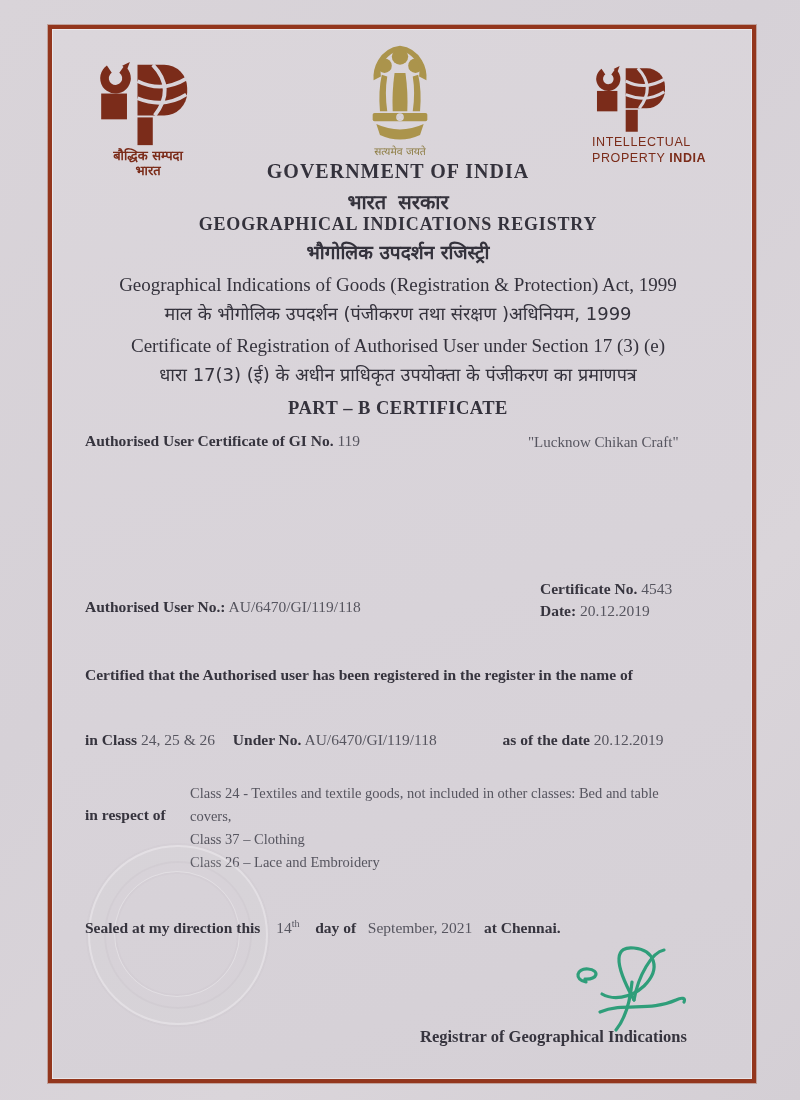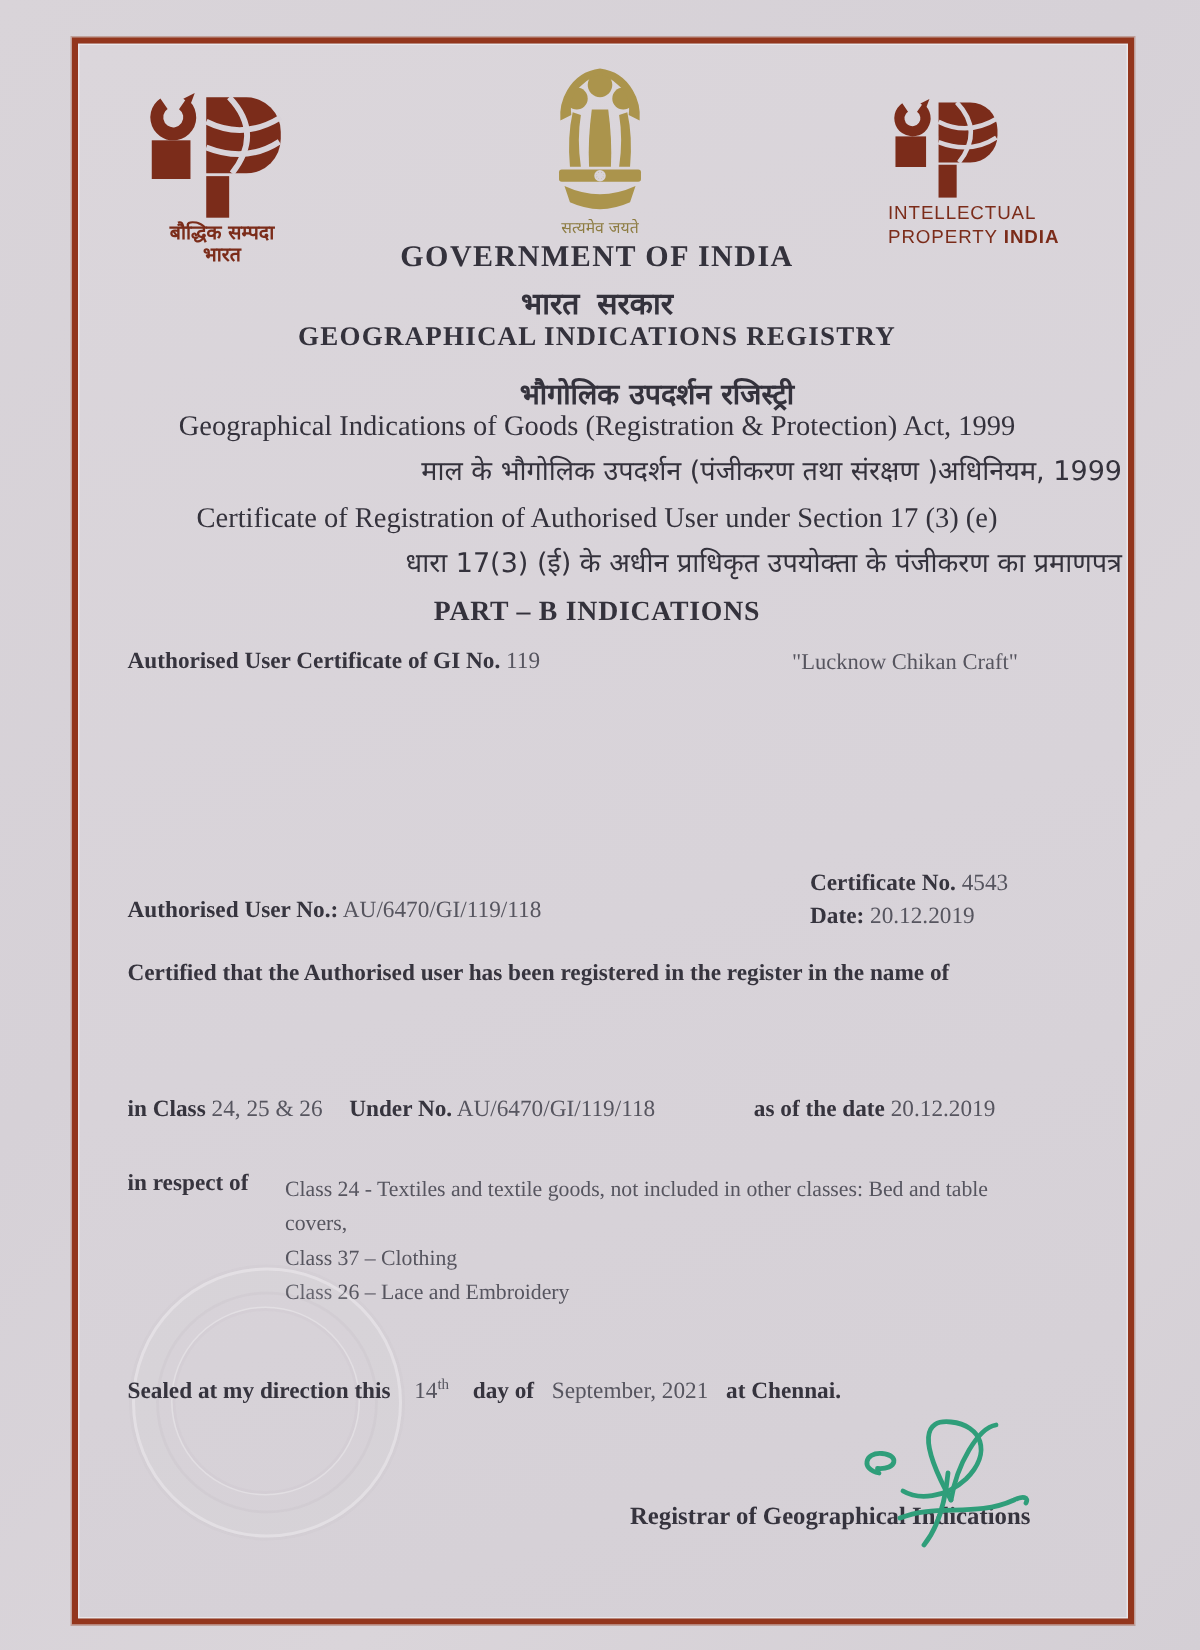--- a/index.html
+++ b/index.html
@@ -15,39 +15,39 @@
     background:linear-gradient(135deg,#d9d4d9 0%,#d6d1d7 40%,#dad5da 70%,#d4cfd5 100%);
   }
   .frame{
     position:absolute;left:48px;top:25px;width:700px;height:1050px;
     border:4px solid #93361d;
     box-shadow:inset 0 0 0 1px rgba(255,255,255,.45), 0 0 0 1px rgba(150,70,40,.35);
     background:linear-gradient(160deg,#dbd6db 0%,#d8d3d9 55%,#d5d0d6 100%);
   }
   .abs{position:absolute;}
   .center{left:48px;width:700px;text-align:center;}
-  .serif-bold{font-weight:bold;}
+  .serif-bold{font-weight:bold;margin-top:26px;}
   .ink{color:#34323c;}
   .val{color:#56555f;}
   .hindi{font-family:"DejaVu Sans","Liberation Sans",sans-serif;}
   .logo-caption{
     font-family:"DejaVu Sans",sans-serif;
     font-weight:bold;color:#7b2c1a;font-size:13px;line-height:15px;text-align:center;
   }
   .ipindia-caption{
     font-family:"Liberation Sans","DejaVu Sans",sans-serif;
     color:#7b2c1a;font-size:12.5px;line-height:16px;letter-spacing:.6px;text-align:left;
   }
   .motto{font-size:10.5px;color:#8d7c42;text-align:center;}
   .h-gov{font-size:20px;letter-spacing:1px;font-weight:bold;}
   .h-gov-hi{font-size:20px;font-weight:bold;font-family:Liberation Mono, monospace;}
   .h-reg{font-size:18px;letter-spacing:.8px;font-weight:bold;}
   .h-reg-hi{font-size:19px;font-weight:bold;}
   .h-act{font-size:19px;}
-  .h-act-hi{font-size:18px;text-align:right;}
+  .h-act-hi{font-size:18px;}
   .h-part{font-size:18.5px;font-weight:bold;letter-spacing:.5px;}
   .line15{font-size:15.5px;}
   .seal{
     position:absolute;left:88px;top:845px;width:176px;height:176px;border-radius:50%;
     border:2px solid rgba(255,255,255,.55);
     box-shadow:inset 0 0 0 14px rgba(255,255,255,.18), inset 0 0 0 16px rgba(120,110,120,.08),
                0 0 0 2px rgba(130,120,130,.07);
     opacity:.55;
   }
   .seal-inner{
@@ -124,26 +124,26 @@
     </svg>
     <div class="ipindia-caption">
       <div>INTELLECTUAL</div>
       <div><span>PROPERTY </span><b>INDIA</b></div>
     </div>
   </div>
 
   <div class="abs center h-gov ink" style="top:160px;">GOVERNMENT OF INDIA</div>
   <div class="abs center h-gov-hi ink hindi" style="top:188px;">भारत सरकार</div>
   <div class="abs center h-reg ink" style="top:214px;">GEOGRAPHICAL INDICATIONS REGISTRY</div>
-  <div class="abs center h-reg-hi ink hindi" style="top:249px;padding-left:40px;">भौगोलिक उपदर्शन रजिस्ट्री</div>
+  <div class="abs center h-reg-hi ink hindi" style="top:239px;">भौगोलिक उपदर्शन रजिस्ट्री</div>
   <div class="abs center h-act ink" style="top:274px;">Geographical Indications of Goods (Registration &amp; Protection) Act, 1999</div>
   <div class="abs center h-act-hi ink hindi" style="top:301px;">माल के भौगोलिक उपदर्शन (पंजीकरण तथा संरक्षण )अधिनियम, 1999</div>
   <div class="abs center h-act ink" style="top:335px;">Certificate of Registration of Authorised User under Section 17 (3) (e)</div>
   <div class="abs center h-act-hi ink hindi" style="top:362px;">धारा 17(3) (ई) के अधीन प्राधिकृत उपयोक्ता के पंजीकरण का प्रमाणपत्र</div>
-  <div class="abs center h-part ink" style="top:398px;">PART – B INDICATIONS</div>
+  <div class="abs center h-part ink" style="top:398px;">PART – B CERTIFICATE</div>
 
   <div class="abs line15" style="left:85px;top:432px;">
     <span class="serif-bold">Authorised User Certificate of GI No.</span>
     <span class="val">119</span>
   </div>
   <div class="abs val" style="left:528px;top:434px;font-size:15px;">"Lucknow Chikan Craft"</div>
 
   <div class="abs line15" style="left:540px;top:578px;line-height:22px;">
     <div>
       <span class="serif-bold">Certificate No.</span>

